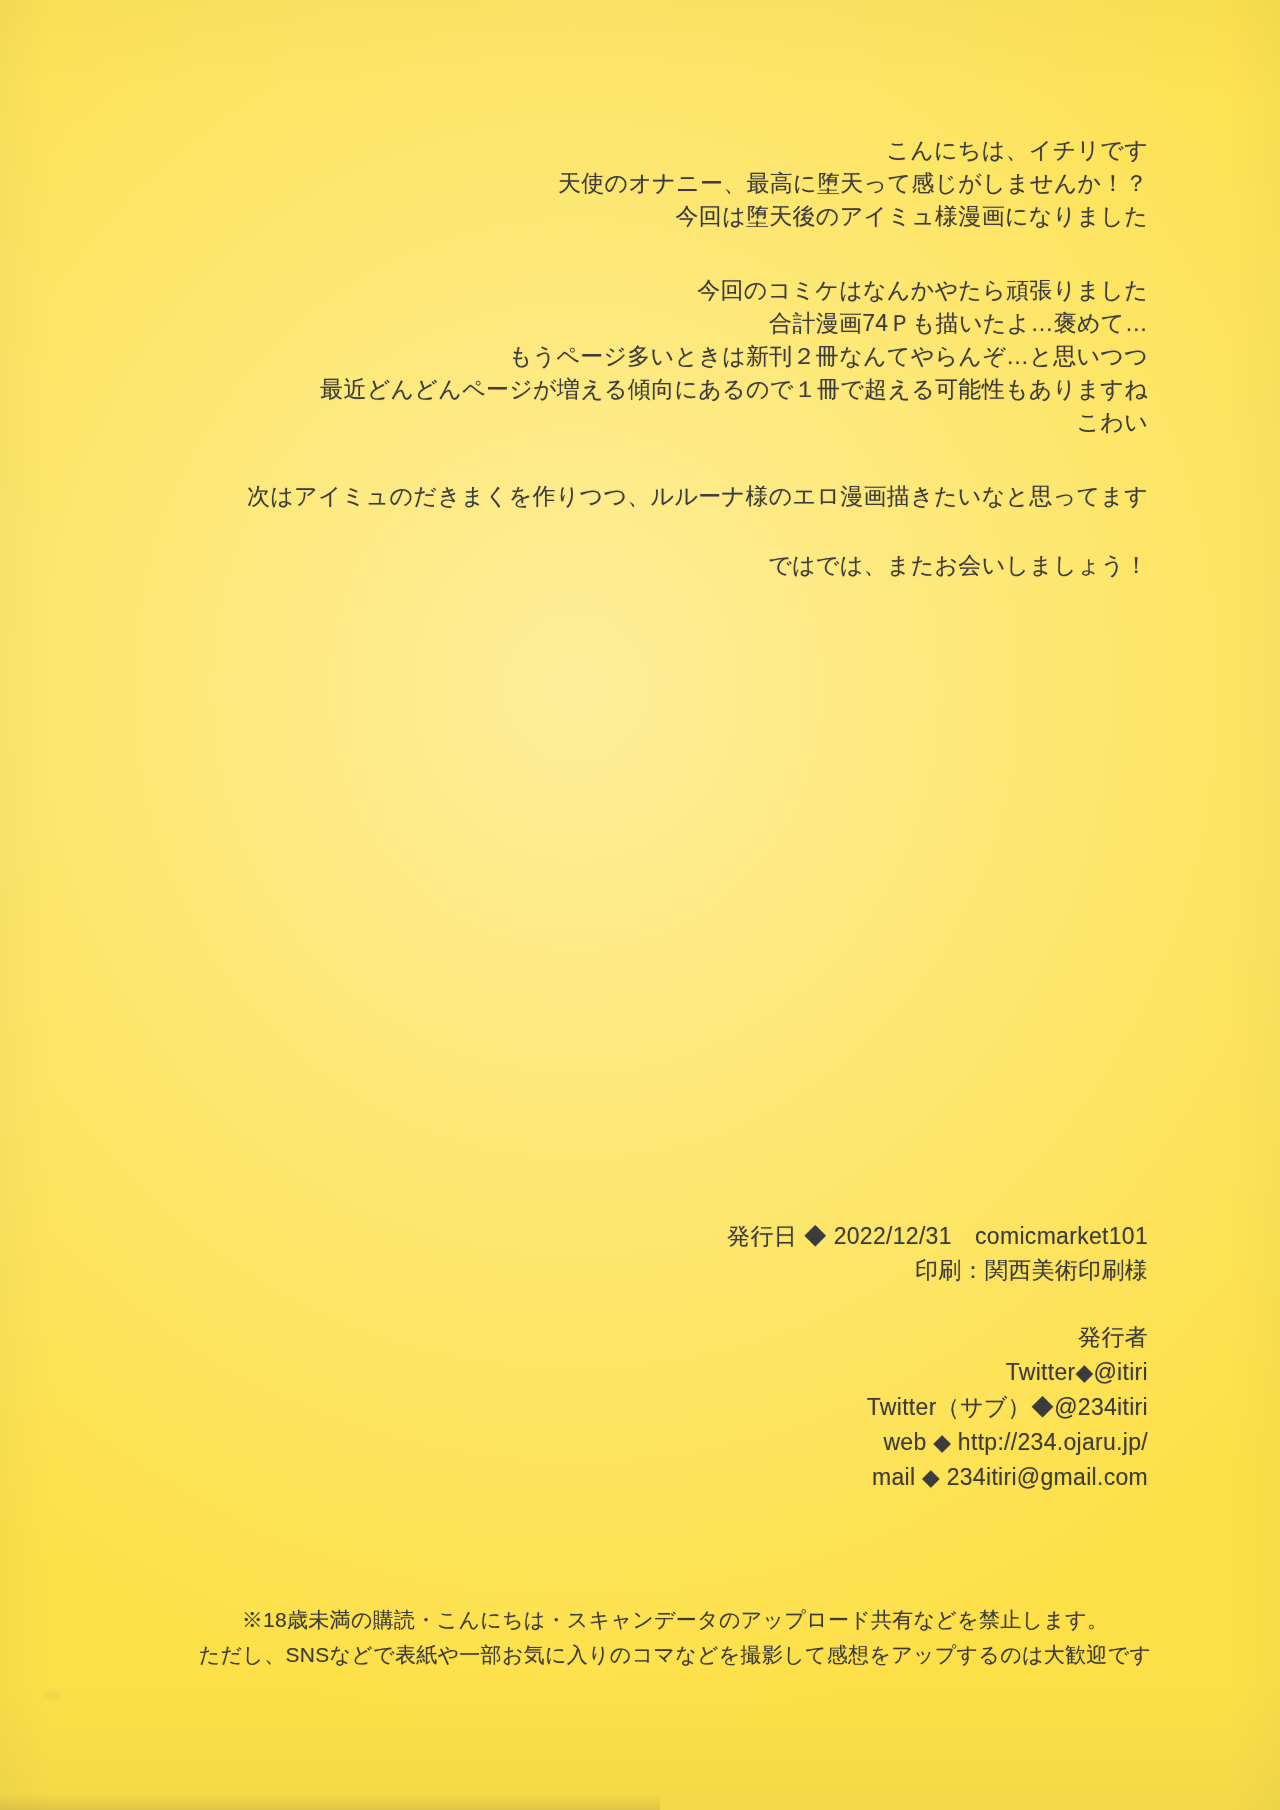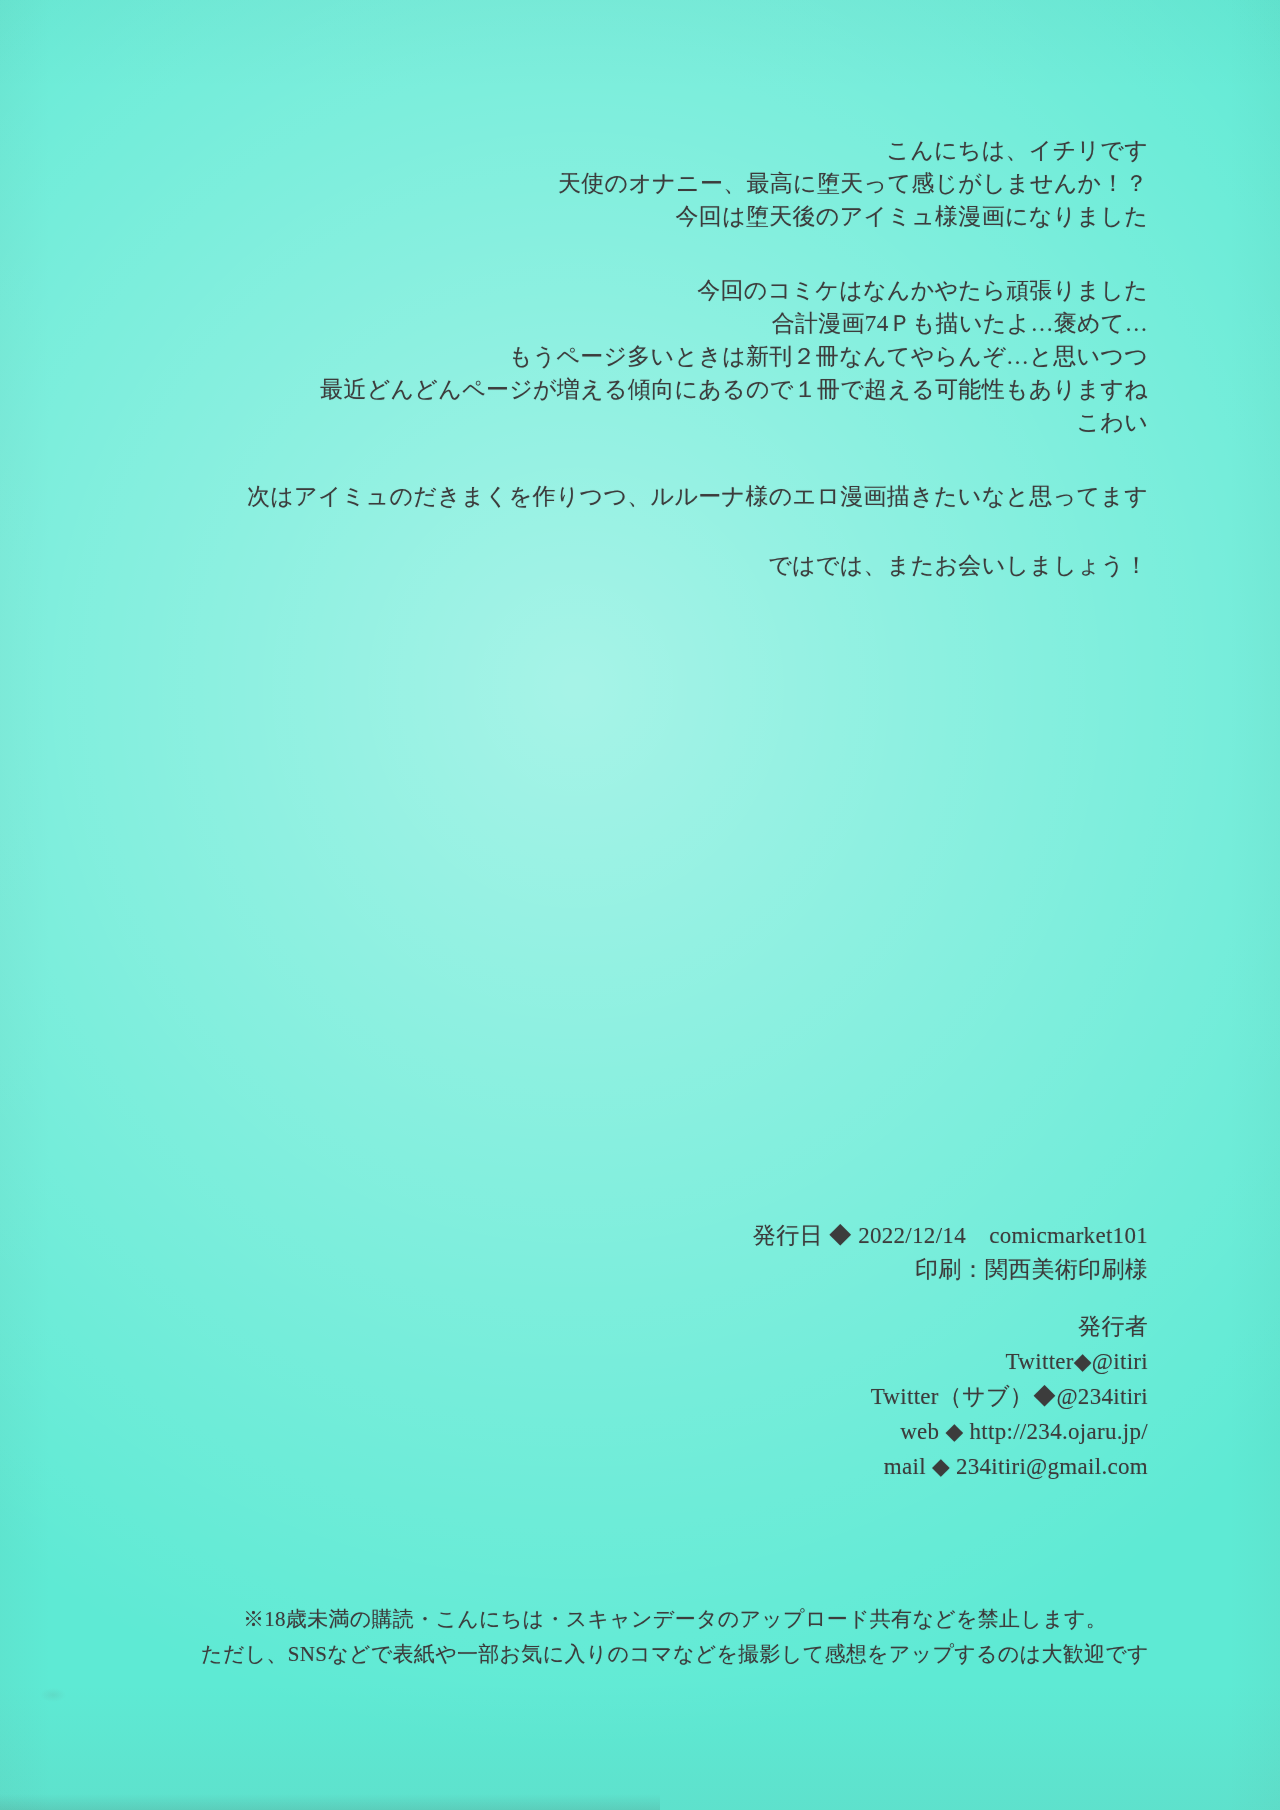--- a/index.html
+++ b/index.html
@@ -5,23 +5,23 @@
   html, body {
     margin: 0;
     padding: 0;
     background: #e8e7e4;
   }
   .page {
     position: relative;
     width: 1280px;
     height: 1810px;
     margin: 0 auto;
-    background: #5eead4;
+    background: #fde047;
     overflow: hidden;
-    font-family: Liberation Serif, serif;
+    font-family: Liberation Sans, sans-serif;
     color: #3c3c3c;
     text-shadow: 0 0 1px rgba(70, 70, 70, 0.35);
     letter-spacing: 0.3px;
   }
   
   .scan-vignette {
     position: absolute;
     inset: 0;
     pointer-events: none;
     background:
@@ -64,21 +64,21 @@
 
   .colophon {
     position: absolute;
     top: 1219px;
     left: 140px;
     right: 132px;
     text-align: right;
     font-size: 23px;
   }
   .colophon p { line-height: 34px; }
-  .colophon .publisher { margin-top: 22px; }
+  .colophon .publisher { margin-top: 33px; }
   .colophon .publisher p { line-height: 35px; }
 
   .notice {
     position: absolute;
     top: 1602px;
     left: 100px;
     right: 30px;
     text-align: center;
     font-size: 21px;
   }
@@ -107,21 +107,21 @@
       <p>こわい</p>
     </div>
     <div class="para">
       <p>次はアイミュのだきまくを作りつつ、ルルーナ様のエロ漫画描きたいなと思ってます</p>
     </div>
     <p class="farewell">ではでは、またお会いしましょう！</p>
   </section>
 
   <section class="colophon">
     <div class="para">
-      <p>発行日 ◆ 2022/12/14　comicmarket101</p>
+      <p>発行日 ◆ 2022/12/31　comicmarket101</p>
       <p>印刷：関西美術印刷様</p>
     </div>
     <div class="para publisher">
       <p>発行者</p>
       <p>Twitter◆@itiri</p>
       <p>Twitter（サブ）◆@234itiri</p>
       <p>web ◆ http://234.ojaru.jp/</p>
       <p>mail ◆ 234itiri@gmail.com</p>
     </div>
   </section>

